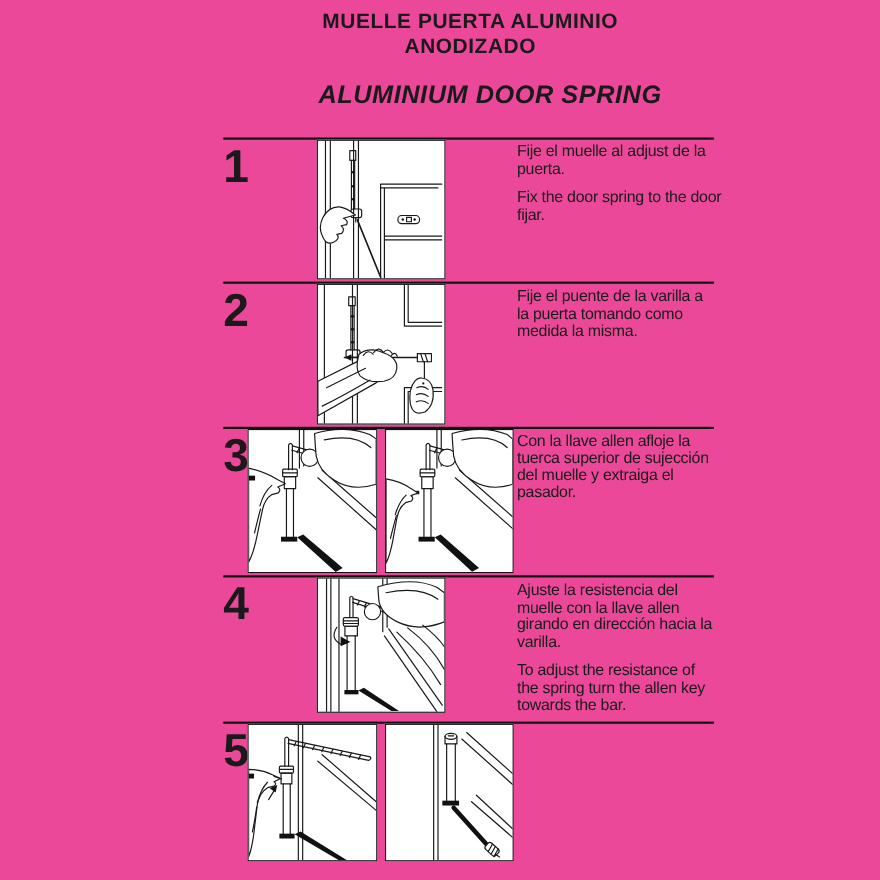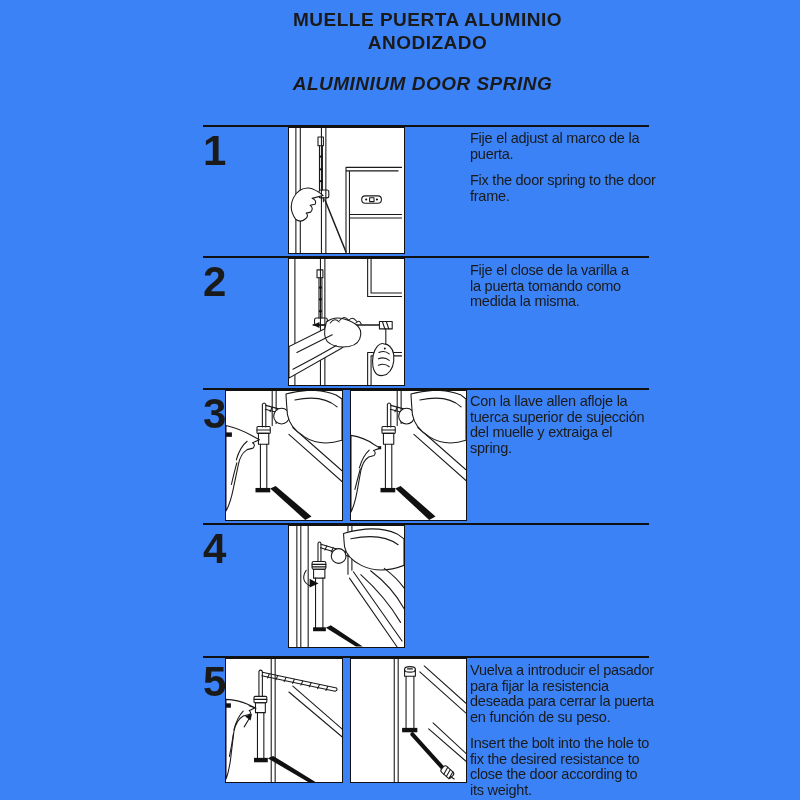--- a/index.html
+++ b/index.html
@@ -1,21 +1,21 @@
 <!DOCTYPE html>
 <html><head>
 <meta charset="utf-8">
 <style>
   html,body{margin:0;padding:0;background:#fff;}
-  .page{position:relative;width:800px;height:800px;background:#3b82f6;overflow:hidden;
+  .page{position:relative;width:800px;height:800px;background:#ec4899;overflow:hidden;
         font-family:"Liberation Sans", sans-serif;color:#1a1a1a;}
   .title{position:absolute;left:195px;top:8px;width:465px;text-align:center;
          font-size:19px;font-weight:bold;line-height:23px;letter-spacing:.5px;white-space:pre-line;}
-  .subtitle{position:absolute;left:190px;top:73px;width:465px;text-align:center;
-            font-size:19px;font-weight:bold;font-style:italic;letter-spacing:.5px;}
+  .subtitle{position:absolute;left:213px;top:73px;width:465px;text-align:center;
+            font-size:23px;font-weight:bold;font-style:italic;letter-spacing:.5px;}
   .rule{position:absolute;left:203px;width:446px;height:2px;background:#111;}
   .stepnum{position:absolute;left:203px;width:46px;font-size:42px;font-weight:bold;line-height:1.05;}
   .illus{position:absolute;border:1.5px solid #111;background:#fff;box-sizing:border-box;}
   .illus svg{display:block;width:100%;height:100%;}
   .txt{position:absolute;left:470px;width:192px;font-size:14.5px;line-height:15.5px;
        letter-spacing:-0.25px;}
   .txt p{margin:0;white-space:pre-line;}
   .txt p.es{margin-bottom:11px;}
   .ln{stroke:#1a1a1a;stroke-width:1.1;fill:none;stroke-linecap:round;stroke-linejoin:round;}
   .fw{stroke:#1a1a1a;stroke-width:1.1;fill:#fff;stroke-linecap:round;stroke-linejoin:round;}
@@ -56,24 +56,24 @@
         <circle cx="78.5" cy="72.7" r="1.1"></circle>
           <circle cx="89.5" cy="72.7" r="1.1"></circle>
         <rect x="31" y="28" width="3" height="2"></rect>
           <rect x="31" y="41" width="3" height="2"></rect>
           <rect x="31" y="53" width="3" height="2"></rect>
       </g>
       <path class="fw" d="M7 93 Q-1 82 4.5 71 Q10 60.5 20 61 Q27 62 34.5 68.5 L23.5 71.5 Q28.5 73.5 26.5 77.5 L21.5 78.5 Q25.5 81.5 22 85.5 L17.5 86.5 Q20.5 89.5 16.5 92.5 Q12 96.5 7 93 Z"></path>
     </svg>
   </div>
   <div class="txt" style="top:131px">
-    <p class="es">Fije el adjust al marco de la
+    <p class="es">Fije el muelle al adjust de la
 puerta.</p>
     <p class="en">Fix the door spring to the door
-frame.</p>
+fijar.</p>
   </div>
 
   <div class="stepnum" style="top:260px">2</div>
   <div class="illus" style="left:288px;top:258px;width:117px;height:128px">
     <svg viewBox="0 0 117 128">
       <g class="ln">
         <path d="M6 0V128"></path>
         <path d="M32 0V128 M36.5 0V128"></path>
         <path d="M80 0V38 M83.5 0V34.5 M80 38H114.5 M83.5 34.5H114.5"></path>
         <path d="M80 128V95 M83.5 128V98.5 M80 95H114.5 M83.5 98.5H114.5"></path>
@@ -98,21 +98,21 @@
         <path class="ln" d="M8 95 Q26 86 44 77 M4 112 Q24 102 48 88"></path>
       </g>
       <g>
         <path class="fw" d="M96 86 Q105 87 106.5 97 Q108 111 99 117.5 Q88 121.5 85.5 110 Q83.5 96 90 88.5 Q93 85.5 96 86 Z"></path>
         <path class="ln" d="M91.5 95q6 -2.5 10.5 1.5 M91 101.5q6 -2.5 11 1.5 M91 108q6 -2.5 11 1.5"></path>
         <circle class="bk" cx="97.5" cy="91" r="1"></circle>
       </g>
     </svg>
   </div>
   <div class="txt" style="top:263px">
-    <p class="es">Fije el close de la varilla a
+    <p class="es">Fije el puente de la varilla a
 la puerta tomando como
 medida la misma.</p>
   </div>
 
   <div class="stepnum" style="top:392px">3</div>
   <div class="illus" style="left:225px;top:390px;width:118px;height:131px">
     <svg viewBox="0 0 118 131">
       <g class="ln">
         <path d="M47 0V35 M51 0V33 M73 0V30 M77 0V26"></path>
         <path d="M64 44L118 92 M68 37L118 81"></path>
@@ -162,21 +162,21 @@
       <g class="bk">
         <rect x="30" y="98.5" width="15" height="4.5"></rect>
         <polygon points="45,99 50.5,96.5 86,127.5 79.5,131"></polygon>
       </g>
     </svg>
   </div>
   <div class="txt" style="top:394px">
     <p class="es">Con la llave allen afloje la
 tuerca superior de sujección
 del muelle y extraiga el
-spring.</p>
+pasador.</p>
   </div>
 
   <div class="stepnum" style="top:527px">4</div>
   <div class="illus" style="left:288px;top:525px;width:117px;height:123px">
     <svg viewBox="0 0 117 123">
       <g class="ln">
         <path d="M8 0V123 M12 0V123 M19.5 0V123"></path>
         <path d="M60 0V49 M64 0V45"></path>
         <path d="M61.5 53L110 123 M65.5 46.5L115 117"></path>
         <path d="M29.5 17.5V35.5 M32.5 17.5V35.5 M29.5 17.5Q31 15 32.5 17.5"></path>
@@ -197,20 +197,27 @@
         <path class="ln" d="M17.5 45 Q11 55.5 21 60.5" stroke-width="1.3"></path>
         <polygon class="bk" points="30,58.5 21,53.5 21,62.5"></polygon>
       </g>
       <g class="bk">
         <rect x="24.5" y="103" width="13" height="4"></rect>
         <polygon points="37.5,103.5 42.5,101 75,122.5 68,122.5"></polygon>
       </g>
     </svg>
   </div>
   <div class="txt" style="top:530px">
+    <p class="es">Ajuste la resistencia del
+muelle con la llave allen
+girando en dirección hacia la
+varilla.</p>
+    <p class="en">To adjust the resistance of
+the spring turn the allen key
+towards the bar.</p>
   </div>
 
   <div class="stepnum" style="top:660px">5</div>
   <div class="illus" style="left:225px;top:658px;width:118px;height:125px">
     <svg viewBox="0 0 118 125">
       <g class="ln">
         <path d="M46 0V125 M50 0V125"></path>
         <path d="M64 33.5L118 79 M68 27.5L118 71"></path>
         <path d="M33.5 12.5V38 M37 12.5V38 M33.5 12.5Q35.2 10 37 12.5"></path>
         <path d="M37 13.5L112.5 29.5 M36.5 17L111 32.8 M112.5 29.5Q114 31.3 111 32.8"></path>
@@ -246,24 +253,14 @@
       </g>
       <rect class="bk" x="52" y="70" width="15.5" height="4.5"></rect>
       <path d="M62.5 76.5L93.5 111" stroke="#111" stroke-width="4.2" stroke-linecap="round"></path>
       <g transform="rotate(42 98 115)">
         <rect class="fw" x="91.5" y="111" width="13" height="8" rx="2.5" stroke-width="1"></rect>
         <path class="ln" d="M95 111l1.8 8 M98.5 111l1.8 8 M102 111l1.8 8" stroke-width="0.9"></path>
       </g>
       <path class="ln" d="M101 119.5l4 2.5" stroke-width="1.8"></path>
     </svg>
   </div>
-  <div class="txt" style="top:663px">
-    <p class="es">Vuelva a introducir el pasador
-para fijar la resistencia
-deseada para cerrar la puerta
-en función de su peso.</p>
-    <p class="en">Insert the bolt into the hole to
-fix the desired resistance to
-close the door according to
-its weight.</p>
-  </div>
 
 </div>
 
 </body></html>

